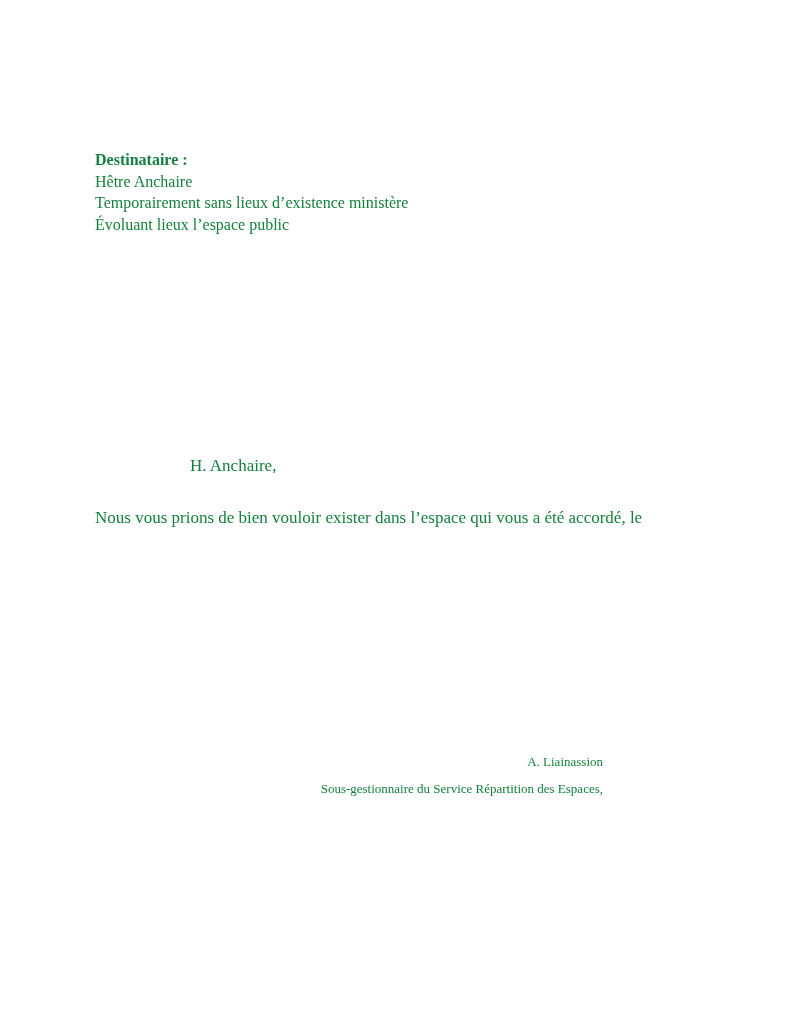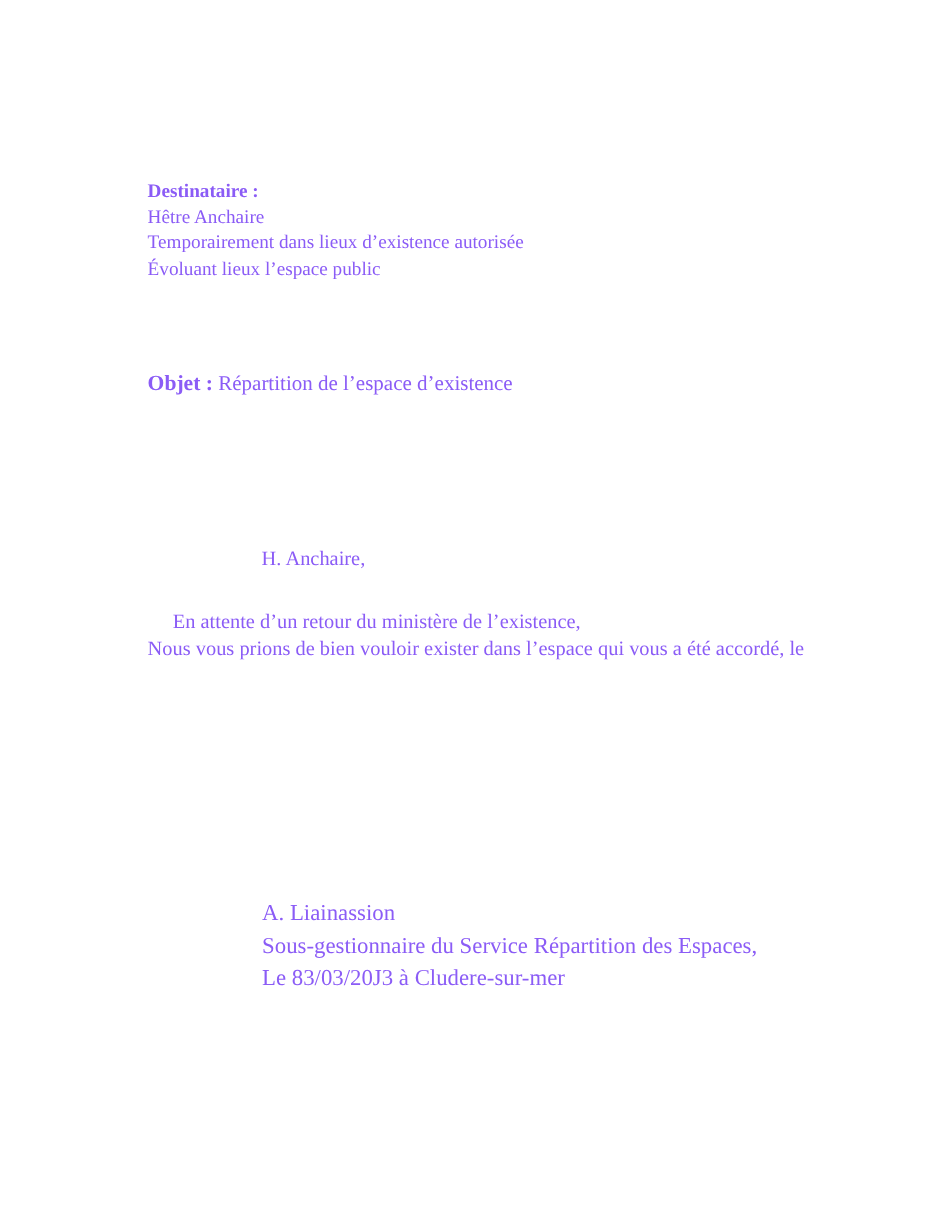--- a/index.html
+++ b/index.html
@@ -5,24 +5,23 @@
   html, body {
     margin: 0;
     padding: 0;
     background: #ffffff;
   }
   .letter-page {
     position: relative;
     width: 693px;
     height: 1023px;
     background: #ffffff;
-    color: #8b5cf6;
+    color: #15803d;
     font-family: "Liberation Serif", "DejaVu Serif", serif;
     overflow: hidden;
-    margin-left: 28px;
   }
   .recipient-block {
     position: absolute;
     left: 95px;
     top: 149px;
     font-size: 16px;
     line-height: 21.7px;
     white-space: nowrap;
   }
   .recipient-label {
@@ -56,47 +55,43 @@
     font-size: 17px;
     line-height: 23px;
   }
   .body-line-first {
     padding-left: 21px;
   }
   .signature-block {
     position: absolute;
     right: 90px;
     top: 748px;
-    font-size: 19px;
+    font-size: 13px;
     line-height: 27px;
+    text-align: right;
     white-space: nowrap;
   }
 </style>
 </head>
 <body>
 
 <div class="letter-page">
 
   <div class="recipient-block">
     <div class="recipient-label">Destinataire :</div>
     <div>Hêtre Anchaire</div>
-    <div>Temporairement dans lieux d’existence autorisée</div>
+    <div>Temporairement sans lieux d’existence ministère</div>
     <div>Évoluant lieux l’espace public</div>
   </div>
 
-  <div class="subject-line">
-    <span class="subject-label">Objet :</span><span> Répartition de l’espace d’existence</span>
-  </div>
 
   <div class="salutation">H. Anchaire,</div>
 
   <div class="body-block">
-    <div class="body-line-first">En attente d’un retour du ministère de l’existence,</div>
     <div>Nous vous prions de bien vouloir exister dans l’espace qui vous a été accordé, le</div>
   </div>
 
   <div class="signature-block">
     <div>A. Liainassion</div>
     <div>Sous-gestionnaire du Service Répartition des Espaces,</div>
-    <div>Le 83/03/20J3 à Cludere-sur-mer</div>
   </div>
 
 </div>
 
 </body></html>

